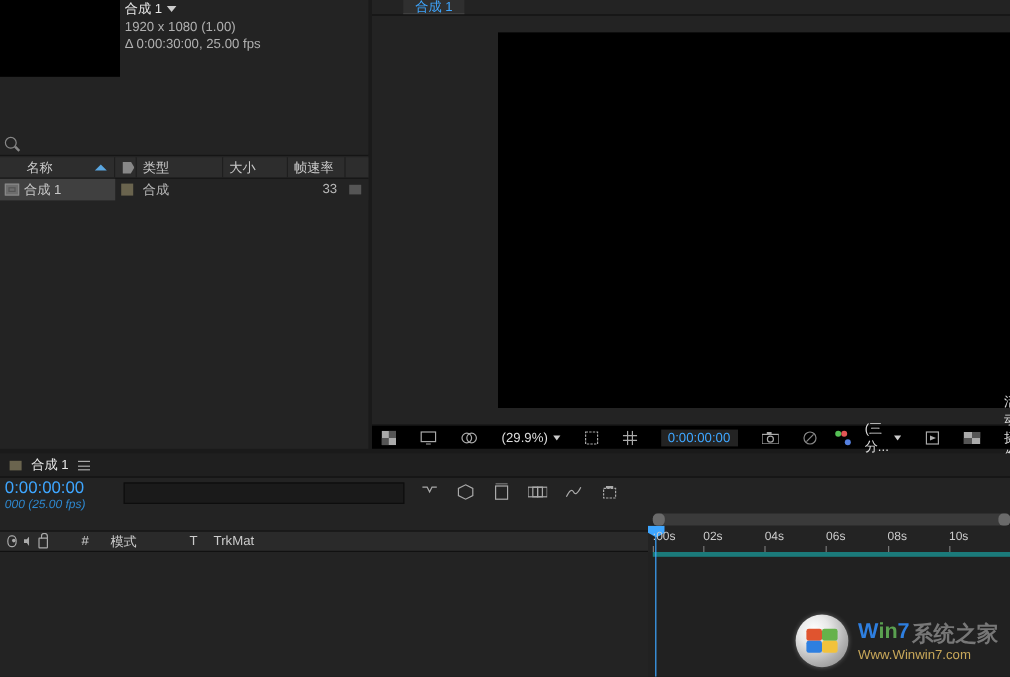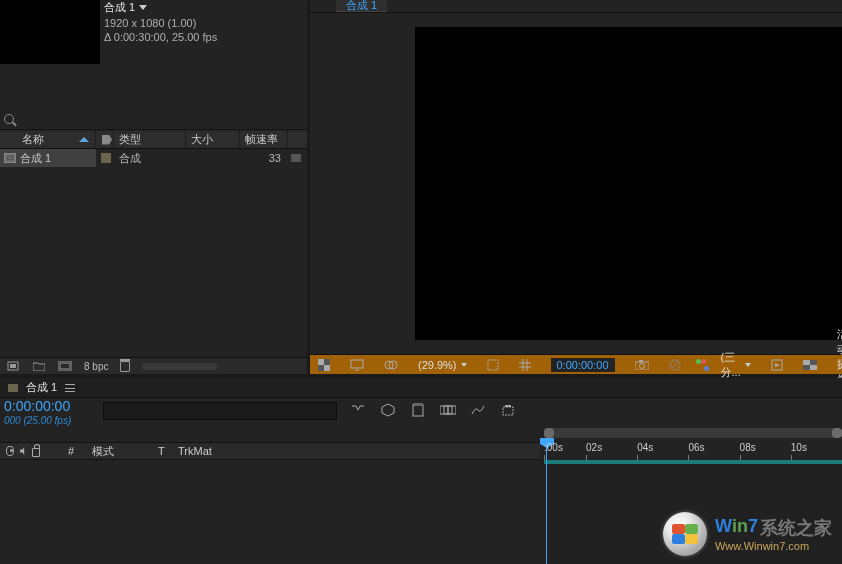--- a/index.html
+++ b/index.html
@@ -98,21 +98,21 @@
   .viewer-rule {
     position:absolute; left:0; top:12px; right:0; height:1px;
     background:#111;
   }
   .preview {
     position:absolute; left:105px; top:27px; width:427px; height:313px;
     background:#000;
   }
   .viewer-footer {
     position:absolute; left:0; bottom:0; right:0; height:20px;
-    background:#a16207; display:flex; align-items:center; gap:20px; padding-left:8px;
+    background:#000000; display:flex; align-items:center; gap:20px; padding-left:8px;
     border-top:1px solid #111;
   }
   .vf-icon { width:16px;height:14px;display:flex;align-items:center;justify-content:center;color:#aaa;cursor:pointer; }
   .vf-drop { display:flex;align-items:center;gap:4px;color:#ddd;cursor:pointer; }
   .tri-d { width:0;height:0;border-left:3px solid transparent;border-right:3px solid transparent;border-top:4px solid #ccc; }
   .tc-box { padding:1px 6px;background:#232323;color:#3ea6ff; }
   .color-icon { width:12px;height:12px;position:relative; }
   .color-icon span { position:absolute;width:5px;height:5px;border-radius:50%; }
   .dot-r{background:#e05555;left:0;top:0;}
   .dot-g{background:#55c055;right:0;top:0;}
@@ -258,42 +258,20 @@
     </div>
     <div class="cell" style="width:18px">
       <span style="width:10px;height:10px;background:#6a644e;display:inline-block"></span>
     </div>
     <div class="cell" style="width:72px">合成</div>
     <div class="cell" style="width:54px"></div>
     <div class="cell" style="width:48px;justify-content:flex-end;padding-right:6px">33</div>
     <span class="proj-row-icon"></span>
   </div>
 
-  <div class="proj-footer">
-    <span class="f-icon">
-      <svg width="12" height="12">
-          <rect x="1" y="2" width="10" height="8" fill="none" stroke="#999"></rect>
-          <rect x="3" y="4" width="6" height="4" fill="#999"></rect>
-        </svg>
-    </span>
-    <span class="f-icon">
-      <svg width="12" height="10">
-          <path d="M0 2h5l1 1h6v7H0z" fill="none" stroke="#999"></path>
-        </svg>
-    </span>
-    <span class="f-icon">
-      <svg width="14" height="10">
-          <rect x="0" y="0" width="14" height="10" fill="none" stroke="#999"></rect>
-          <rect x="2" y="2" width="10" height="6" fill="none" stroke="#999"></rect>
-        </svg>
-    </span>
-    <span class="f-icon" style="width:auto;color:#bbb;font-size:10px">8 bpc</span>
-    <span class="trash"></span>
-    <span class="zoom-bar"></span>
-  </div>
 </div>
 
 <div class="viewer-panel">
   <div class="viewer-tab">合成 1</div>
   <div class="viewer-rule"></div>
   <div class="preview"></div>
 
   <div class="viewer-footer">
     <span class="vf-icon">
       <svg width="12" height="12">

